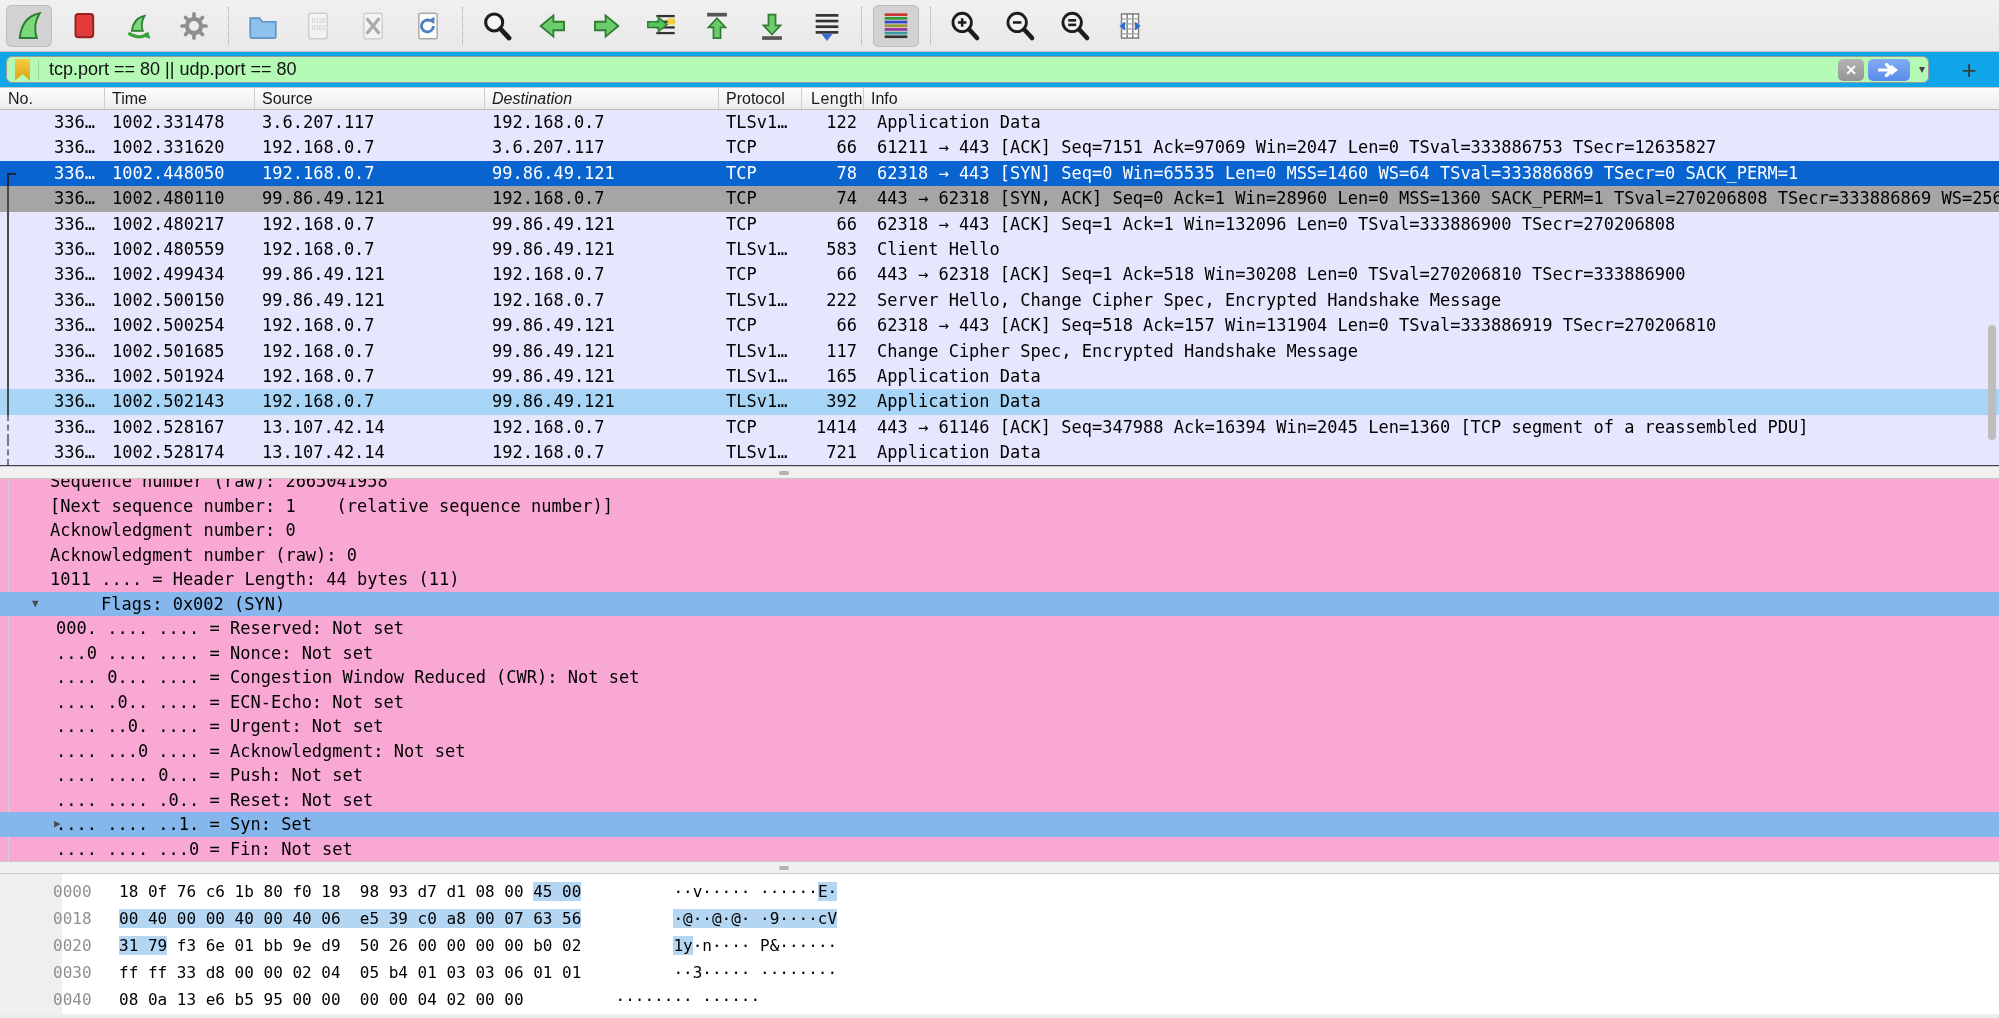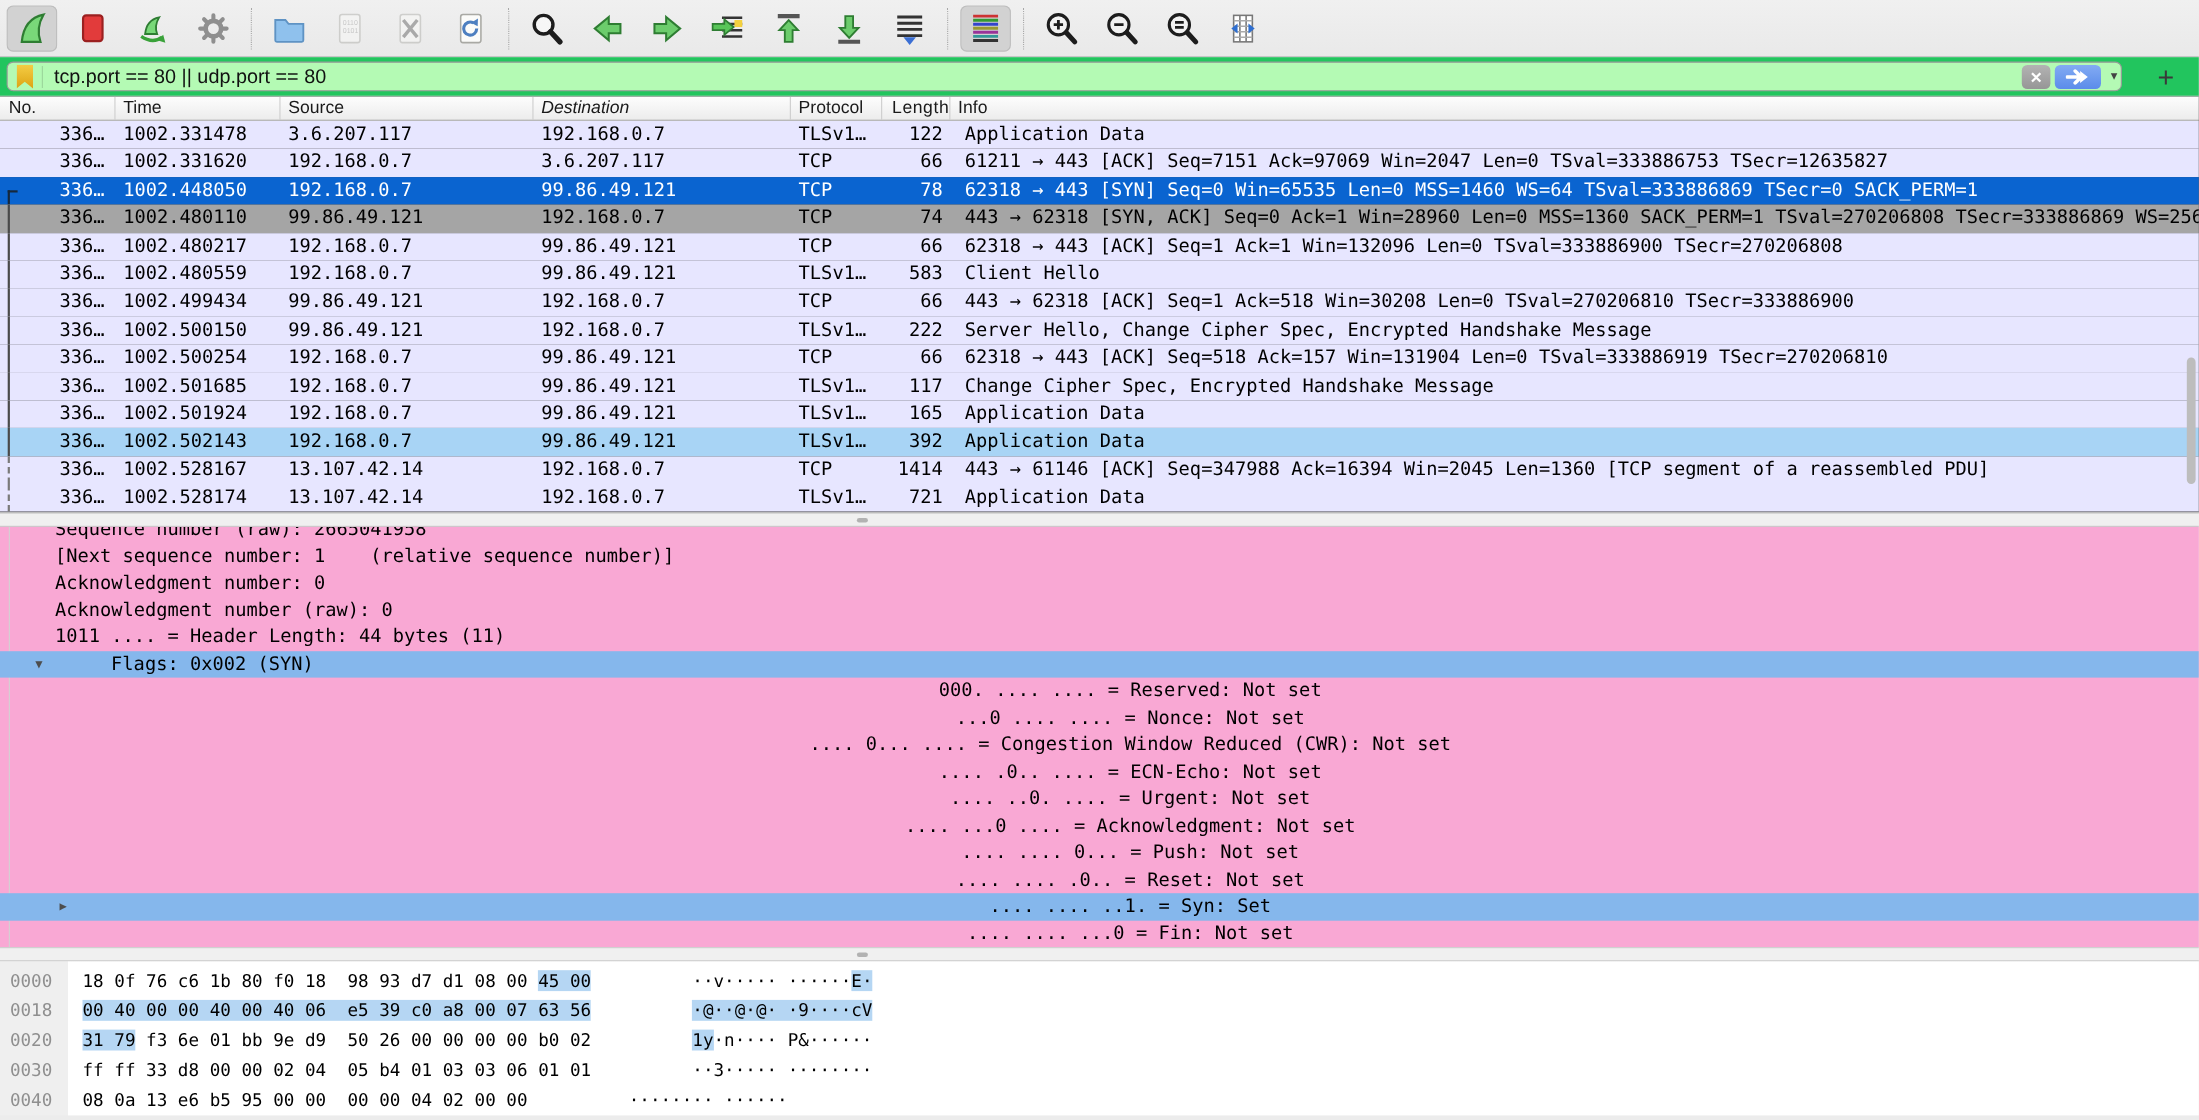--- a/index.html
+++ b/index.html
@@ -10,21 +10,21 @@
   
   .toolbar { height:52px; display:flex; align-items:center; padding:0 6px; gap:9px;
              background:linear-gradient(#f0f0f0,#e9e9e9); border-bottom:1px solid #c2c2c2; }
   .tbtn { width:46px; height:42px; border-radius:6px; display:flex; align-items:center;
           justify-content:center; flex:0 0 auto; }
   .tbtn.pressed { background:#d2d2d2; box-shadow:inset 0 0 0 1px #bdbdbd; }
   .tbtn.disabled { opacity:.45; }
   .tsep { width:1px; height:38px; border-left:1px dotted #a8a8a8; flex:0 0 auto; margin:0 2px; }
 
   
-  .filterbar { position:relative; height:36px; background:#22c55e; border-bottom:1px solid #c6c6c6; }
+  .filterbar { position:relative; height:36px; background:#0ea5e9; border-bottom:1px solid #c6c6c6; }
   .filterfield { position:absolute; left:6px; right:70px; top:4px; height:27px;
                  background:#b4fab4; border:1px solid #9a9a9a; border-radius:6px;
                  display:flex; align-items:center; }
   .bookmark { width:15px; height:22px; margin-left:8px;
               background:linear-gradient(#f4cc44,#dca313);
               clip-path:polygon(0 0,100% 0,100% 100%,50% 72%,0 100%); flex:0 0 auto; }
   .fsep { width:1px; height:20px; background:rgba(0,0,0,.15); margin-left:8px; }
   .ftext { margin-left:10px; font-size:18px; color:#111; white-space:pre; }
   .fclear { position:absolute; right:64px; top:2px; width:26px; height:22px; border-radius:5px;
             background:linear-gradient(#b3b3b3,#969696); color:#fff; font-size:14px; font-weight:bold;
@@ -69,29 +69,29 @@
                  border-radius:2px; background:#b2b2b2;}
 
   
   .details{position:relative; height:382px; background:#f9a8d4; overflow:hidden;
            font-family:"DejaVu Sans Mono", monospace; font-size:17px; color:#000;}
   .details::before{content:''; position:absolute; left:8px; top:0; bottom:0; width:1px; background:#d2d2d2;}
   .dline{position:relative; height:24.5px; line-height:24.5px; white-space:pre;}
   .dline.dclip{margin-top:-10px;}
   .dline.dsel{background:#85b7ec;}
   .dtext{display:block; overflow:hidden;}
-  .ind1{padding-left:50px;} .ind2{padding-left:56px;text-align:center;}
+  .ind1{padding-left:50px;} .ind2{padding-left:56px;}
   .dline.has-exp .dtext.ind1{padding-left:101px;}
   .exp{position:absolute; top:0; font-size:11px; color:#4d4d4d;}
   .exp.i1{left:32px;} .exp.i2{left:54px;}
 
   
   .hexpane{position:relative; height:140px; overflow:hidden; padding-top:4px;
            background:linear-gradient(90deg,#efefef 0 62px,#ffffff 62px);
-           font-family:"DejaVu Sans Mono", monospace; font-size:16px; color:#000;}
+           font-family:"DejaVu Sans Mono", monospace; font-size:16px; color:#000;padding-left:44px;}
   .hrow{height:27px; line-height:27px; white-space:pre; display:flex;}
   .hoff{width:62px; padding-left:9px; color:#8f8f8f; flex:0 0 auto;}
   .hbytes{margin-left:13px; flex:0 0 auto;}
   .hascii{margin-left:92px; flex:0 0 auto;}
   .hl{background:#b5d6f3;}
 </style>
 </head>
 <body>
 
 <div class="window">

